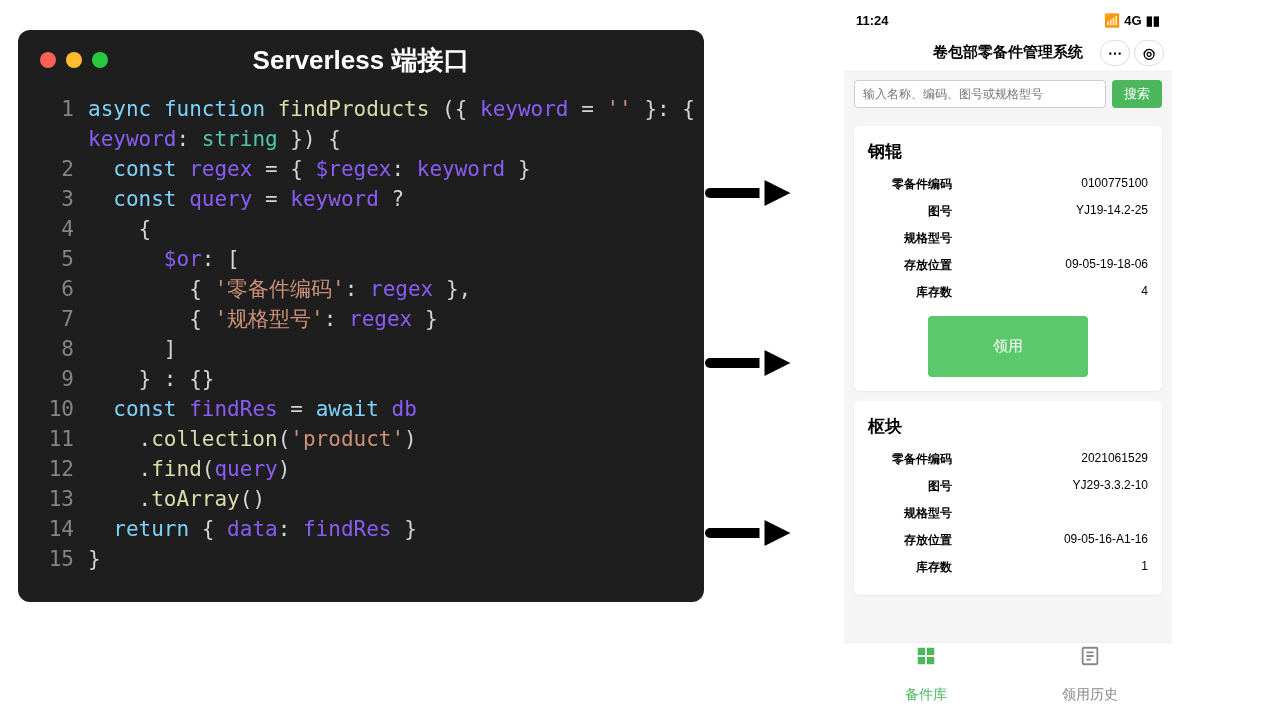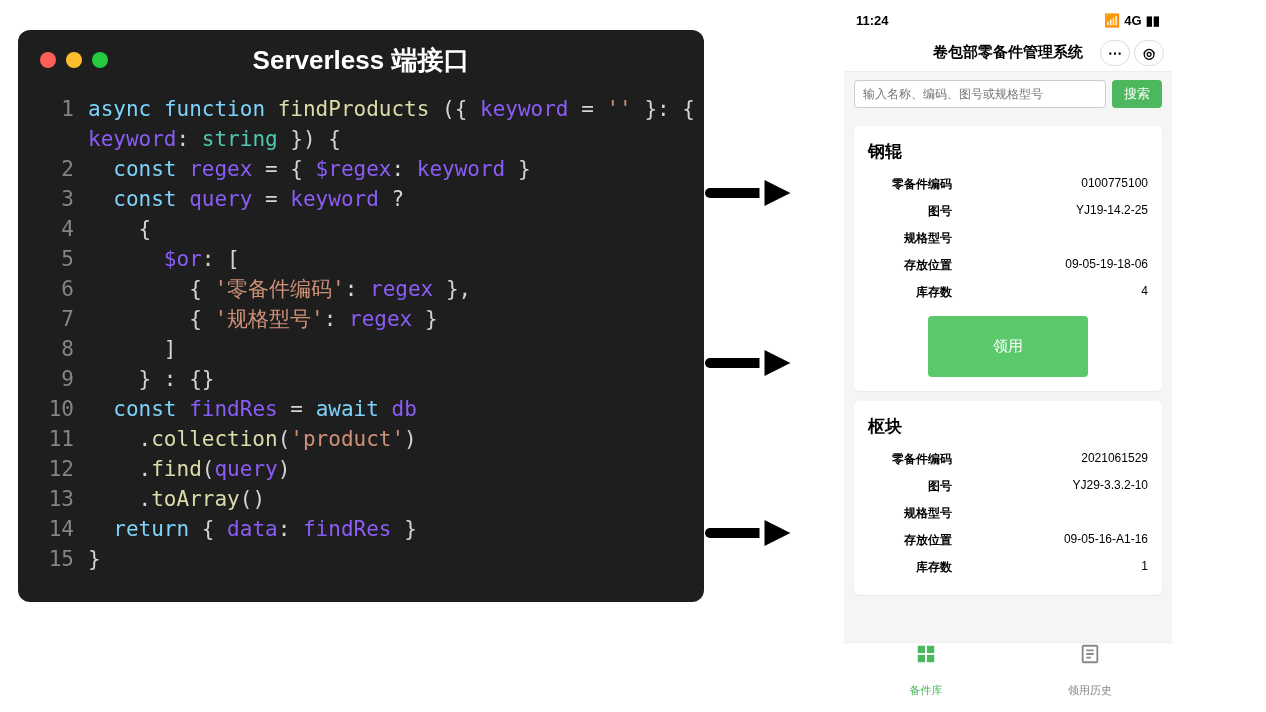--- a/index.html
+++ b/index.html
@@ -176,23 +176,23 @@
       background: #fff;
       border-top: 1px solid #eee;
       height: 64px;
       display: flex;
     }
     .tab {
       flex: 1;
       display: flex;
       flex-direction: column;
       align-items: center;
-      justify-content: flex-start;
+      justify-content: center;
       gap: 16px;
-      font-size: 11px;
+      font-size: 14px;
       color: #888;
     }
     .tab.active { color: #4cb75c; }
     .tab-icon { width: 22px; height: 22px; }
   </style>
 </head>
 <body>
 
 <div class="code-panel">
   <div class="code-header">

